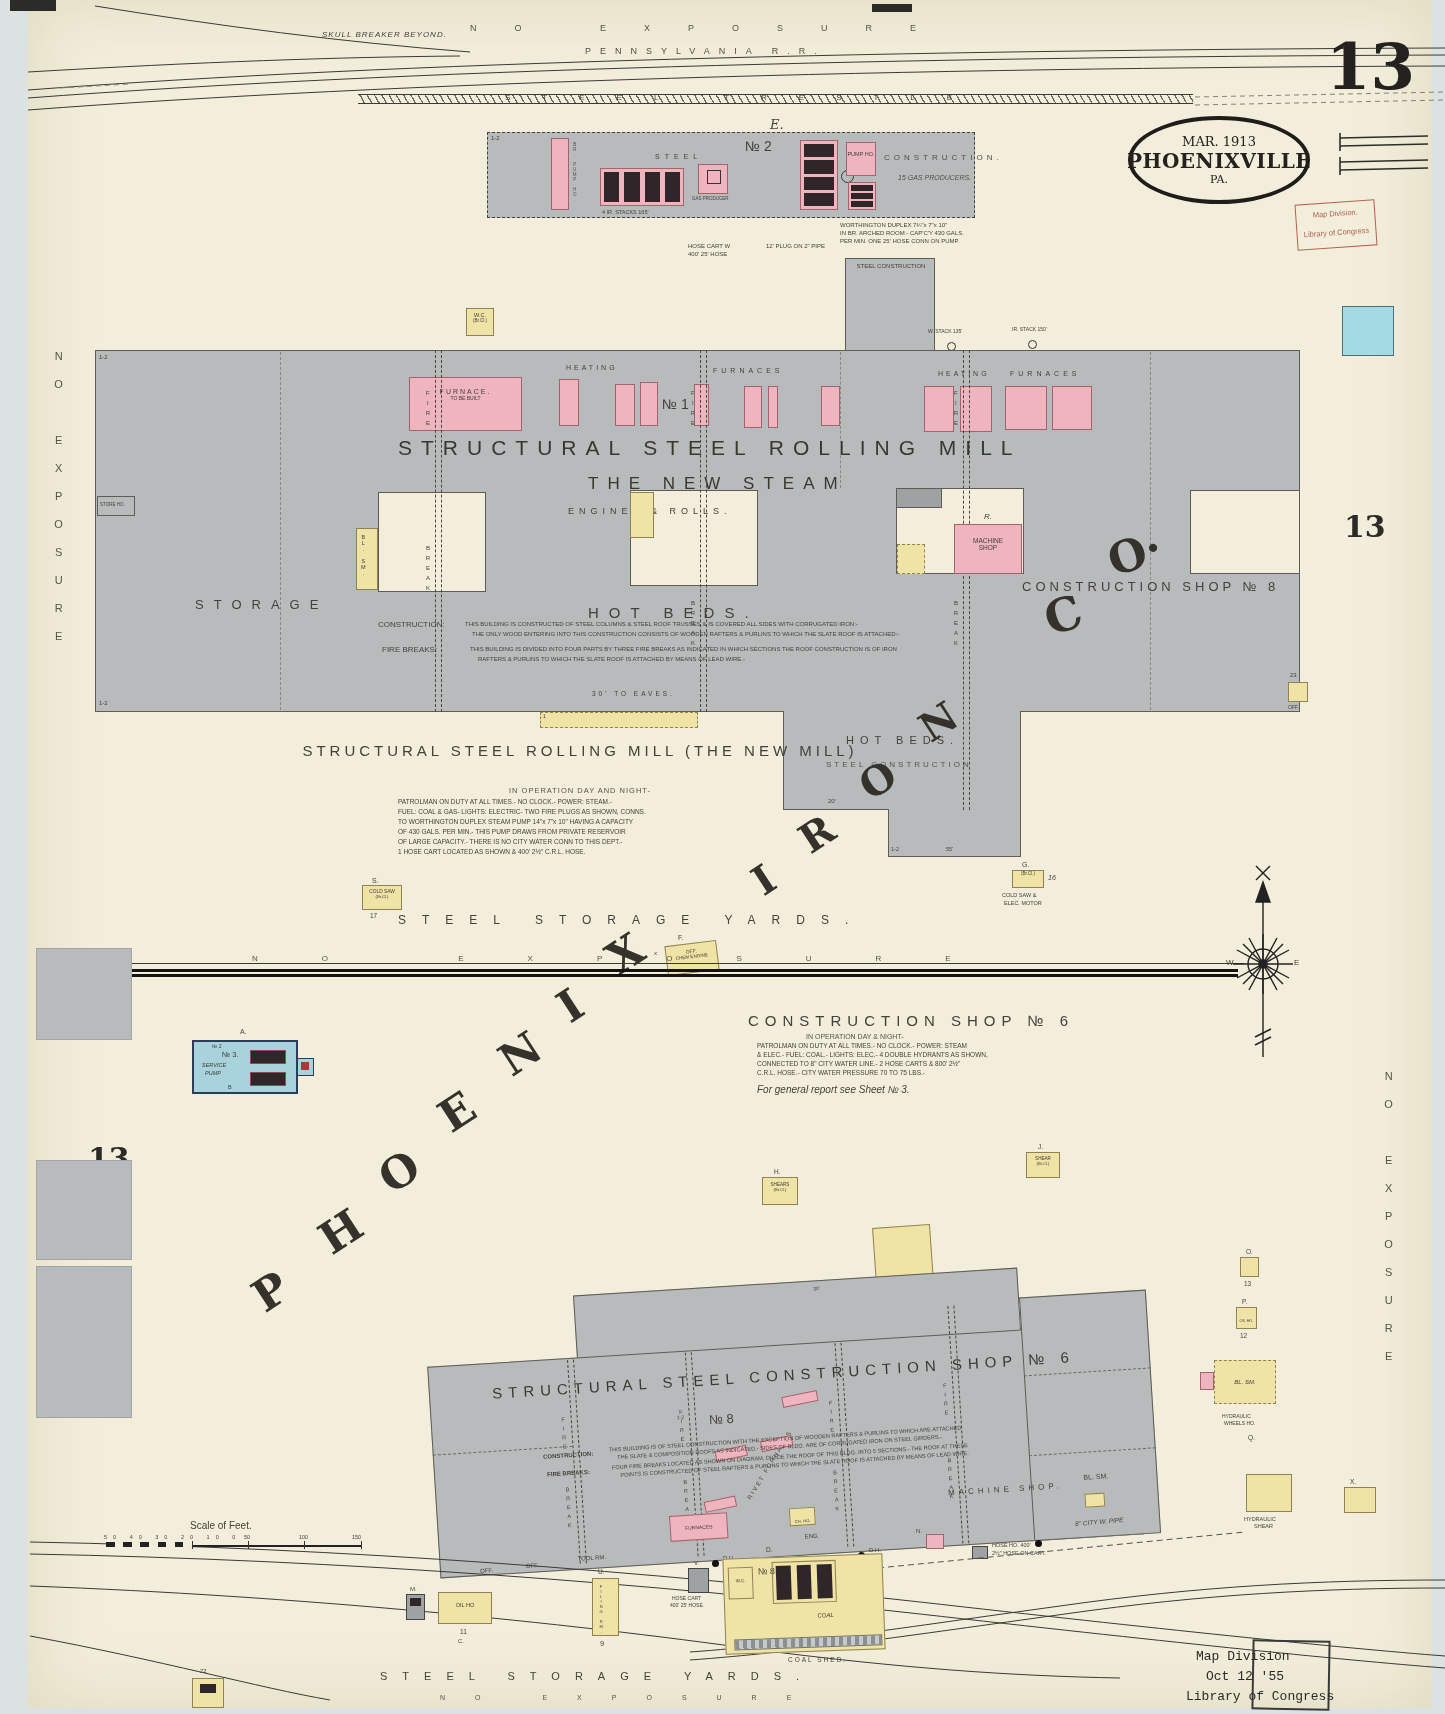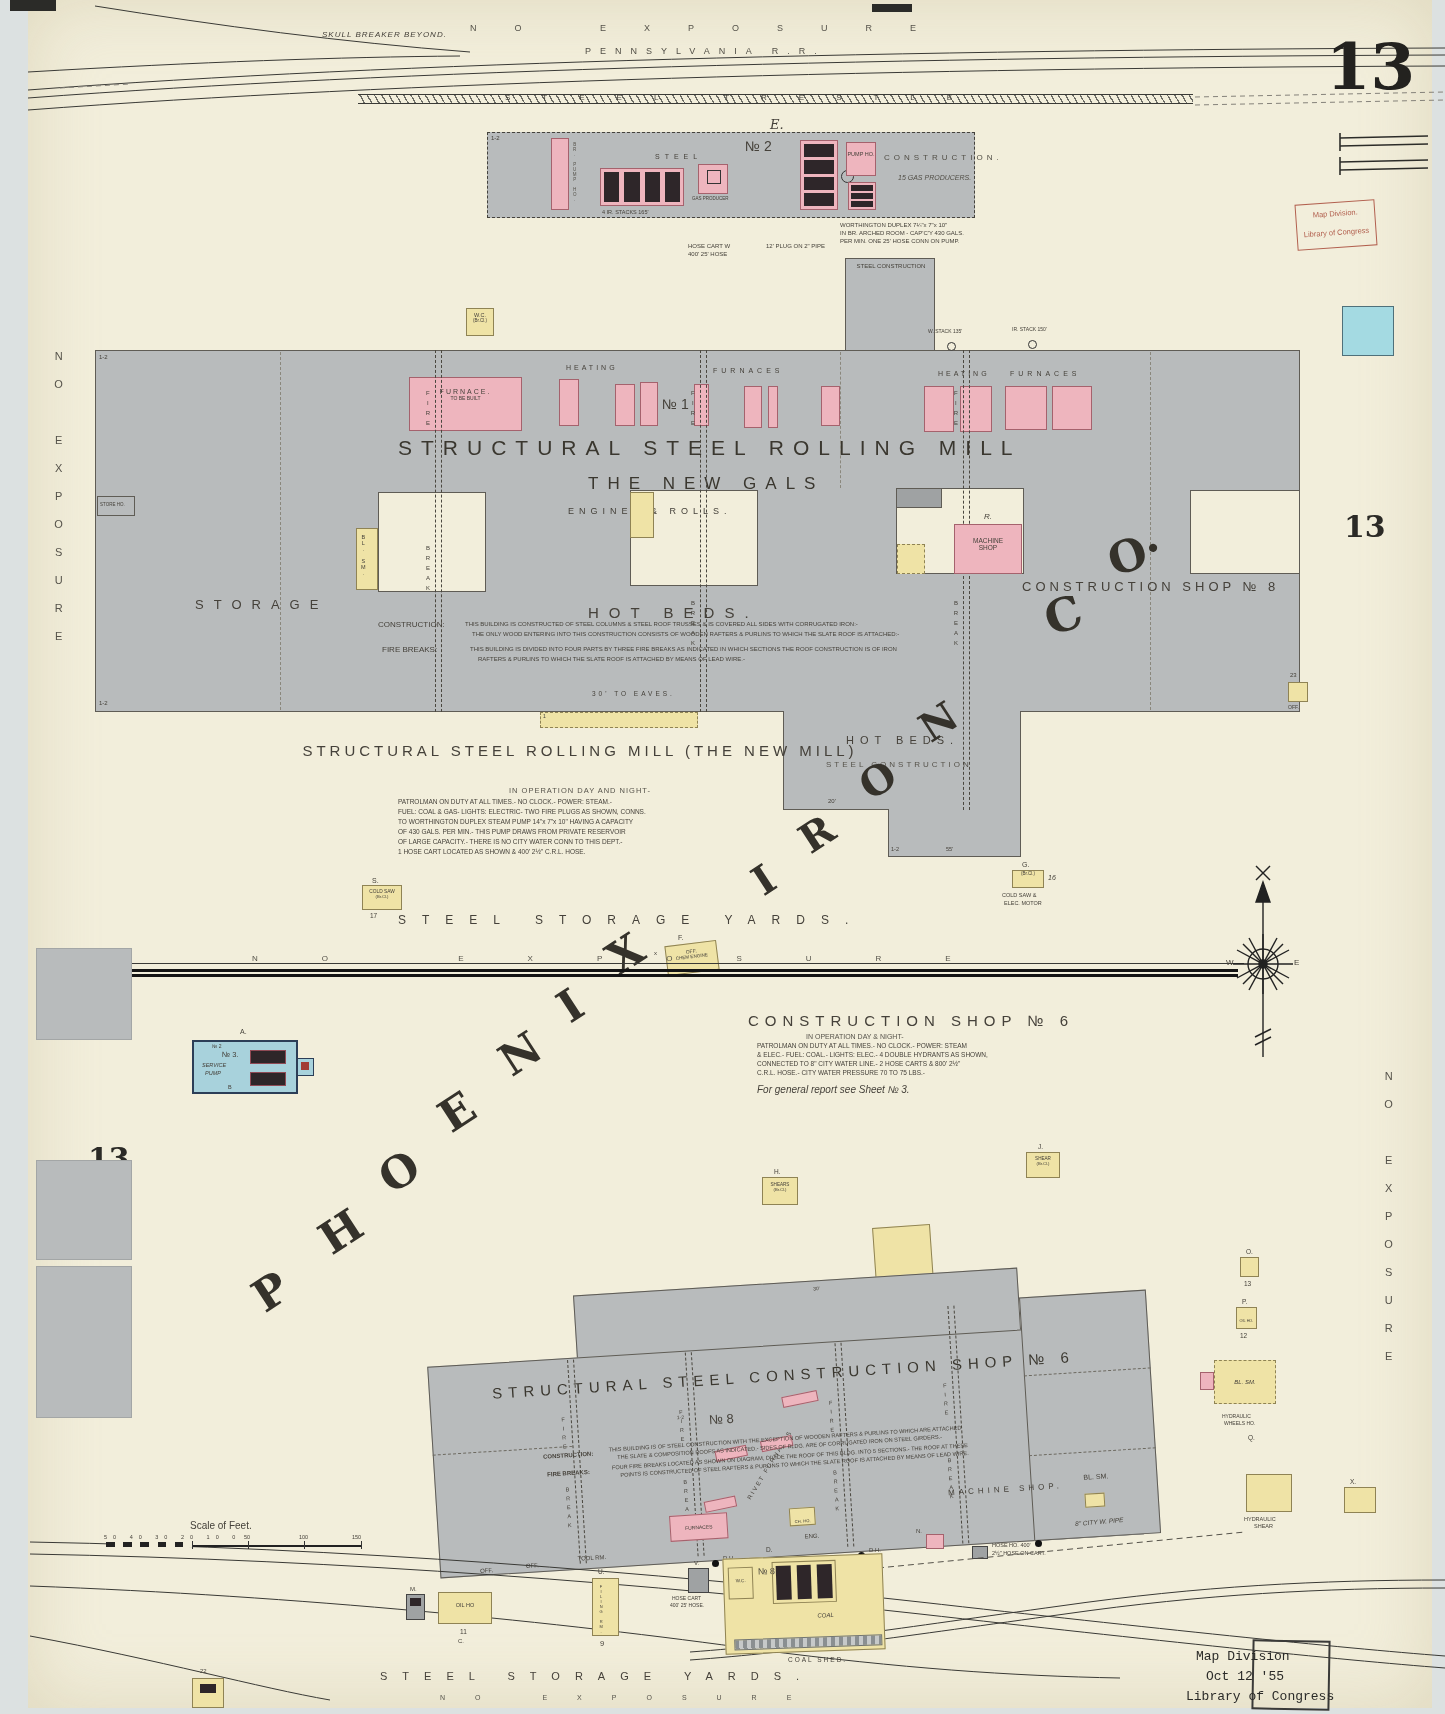--- a/index.html
+++ b/index.html
@@ -64,20 +64,25 @@
   <div class="lbl" style="left:322px;top:30px;font-size:8px;letter-spacing:1px;font-style:italic">SKULL BREAKER BEYOND.</div>
   <div class="lbl" style="left:470px;top:23px;font-size:9px;letter-spacing:38px;color:#55524a">NO EXPOSURE</div>
   <div class="lbl" style="left:585px;top:46px;font-size:9px;letter-spacing:9px;color:#514e46">PENNSYLVANIA R.R.</div>
 
   <div class="box" style="left:358px;top:94px;width:835px;height:10px;border-top:1.4px solid #3a3a36;border-bottom:1.4px solid #3a3a36;
               background:repeating-linear-gradient(60deg,transparent 0 5px,#6b6b64 5px 6.3px)"></div>
   <div class="lbl" style="left:505px;top:92.5px;font-size:8px;letter-spacing:32px;color:#3f3d37;background:transparent">STEEL TRESTLE</div>
 
   <div class="lbl serif" style="left:1326px;top:30px;font-size:64px;font-weight:700;color:#23221f">13</div>
 
+  <div class="oval" style="left:1128px;top:116px;width:174px;height:80px">
+    <div class="serif" style="font-size:13px;color:#23221f">MAR. 1913</div>
+    <div class="serif" style="font-size:20px;font-weight:700;letter-spacing:.5px;color:#23221f">PHOENIXVILLE</div>
+    <div class="serif" style="font-size:11px;color:#23221f">PA.</div>
+  </div>
 
   <div class="box" style="left:1296px;top:202px;width:80px;height:46px;border:1px solid #b2604f;transform:rotate(-4deg);
               color:#b2604f;font-size:7.5px;text-align:center;padding-top:6px">
     <div>Map Division.</div>
     <div style="margin-top:10px">Library of Congress</div>
   </div>
 
   <div class="box graynb" style="left:487px;top:132px;width:488px;height:86px;border:1.2px dashed #44423c"></div>
   <div class="lbl" style="left:491px;top:135px;font-size:6px">1-2</div>
   <div class="box pink" style="left:551px;top:138px;width:18px;height:72px"></div>
@@ -160,21 +165,21 @@
   <div class="lbl" style="left:1010px;top:370px;font-size:7px;letter-spacing:4px">FURNACES</div>
   <div class="box pink" style="left:1005px;top:386px;width:42px;height:44px"></div>
   <div class="box pink" style="left:1052px;top:386px;width:40px;height:44px"></div>
 
   <div class="box" style="left:947px;top:342px;width:9px;height:9px;border:1px solid #333;border-radius:50%;background:#f2eedb"></div>
   <div class="box" style="left:1028px;top:340px;width:9px;height:9px;border:1px solid #333;border-radius:50%;background:#f2eedb"></div>
   <div class="lbl" style="left:928px;top:329px;font-size:5px">W. STACK 135'</div>
   <div class="lbl" style="left:1012px;top:327px;font-size:5px">IR. STACK 150'</div>
 
   <div class="lbl" style="left:398px;top:436px;font-size:21px;letter-spacing:9px;color:#3a372f">STRUCTURAL STEEL ROLLING MILL</div>
-  <div class="lbl" style="left:588px;top:474px;font-size:17px;letter-spacing:9px;color:#3a372f">THE NEW GALS</div>
+  <div class="lbl" style="left:588px;top:474px;font-size:17px;letter-spacing:9px;color:#3a372f">THE NEW STEAM</div>
   <div class="lbl" style="left:568px;top:506px;font-size:9px;letter-spacing:5px">ENGINES &amp; ROLLS.</div>
 
   <div class="fb" style="left:435px;top:350px;height:362px"></div>
   <div class="fb" style="left:441px;top:350px;height:362px"></div>
   <div class="fb" style="left:700px;top:350px;height:362px"></div>
   <div class="fb" style="left:706px;top:350px;height:362px"></div>
   <div class="fb" style="left:963px;top:350px;height:460px"></div>
   <div class="fb" style="left:969px;top:350px;height:460px"></div>
   <div class="fb2" style="left:280px;top:352px;height:358px"></div>
   <div class="fb2" style="left:840px;top:352px;height:136px"></div>

